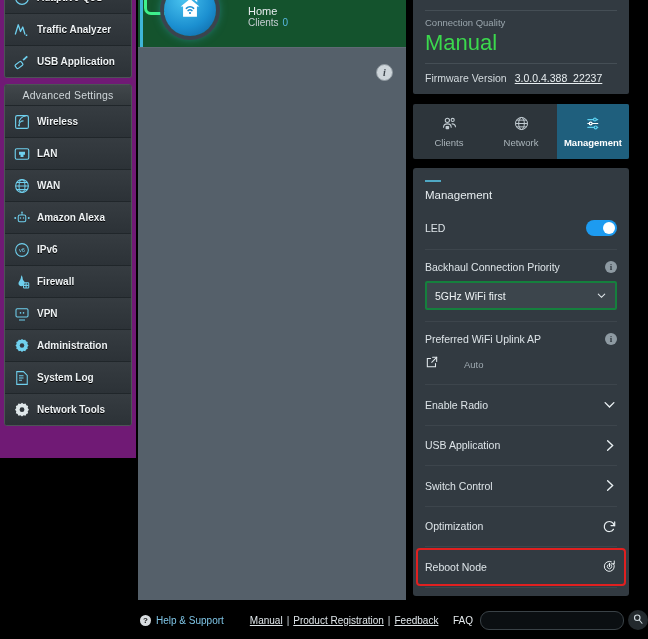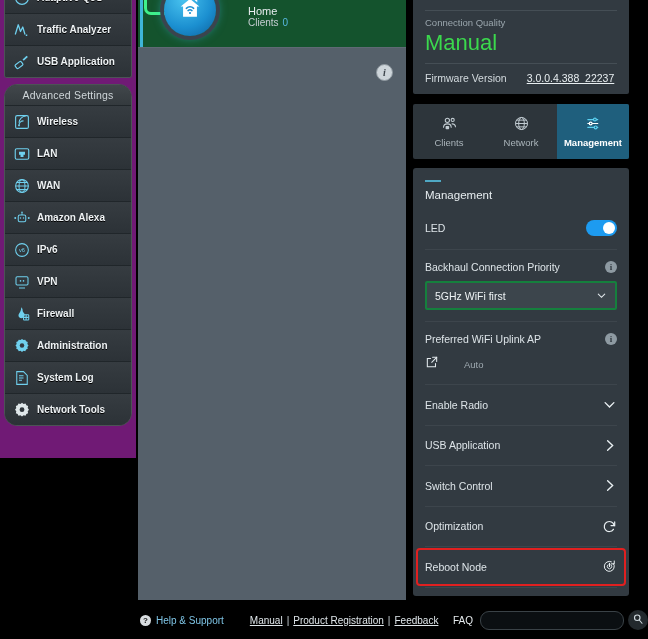--- a/index.html
+++ b/index.html
@@ -24,21 +24,21 @@
   #sidebar {
     position: absolute;
     left: 0; top: 0;
     width: 136px; height: 458px;
     background: #701a75;
     overflow: hidden;
   }
   .side-group {
     margin: 0 4px;
     border: 1px solid #4c5356;
-    border-radius: 13px;
+    border-radius: 3px;
     background: #2b3034;
     overflow: hidden;
   }
   .side-group.first {
     margin-top: -18px;
     border-top: none;
     border-radius: 0 0 3px 3px;
   }
   .side-group.second { margin-top: 6px; }
   .side-head {
@@ -153,21 +153,21 @@
     border-radius: 0 0 2px 2px;
   }
   .cq-label { font-size: 9.5px; color: #9aa6ad; padding-top: 6px; }
   .cq-value {
     font-size: 22px; color: #3bd94d;
     margin-top: 2px; margin-bottom: 7px;
     font-weight: normal;
   }
   .hr { height:1px; background:#454e55; }
   .fw-row {
-    display: flex; align-items: baseline; gap: 20px;
+    display: flex; align-items: baseline; gap: 8px;
     padding: 8px 0 10px;
     font-size: 10.5px; color: #d3dade;
   }
   .fw-val { color: #e8eef1; text-decoration: underline; }
 
   #tabbar {
     position: absolute;
     left: 4px; top: 96px;
     width: 216px; height: 55px;
     display: flex;
@@ -405,38 +405,38 @@
             <circle cx="12" cy="12" r="8.5"></circle>
             <text x="12" y="15" font-size="7.5" fill="#6fd0ee" stroke="none" text-anchor="middle" font-family="Liberation Sans, sans-serif">v6</text>
           </svg>
         </span>
         <span class="lbl">IPv6</span>
       </div>
 
       <div class="side-item">
         <span class="side-ico">
           <svg width="18" height="18" viewBox="0 0 24 24" fill="none" stroke="#6fd0ee" stroke-width="1.4">
+            <path d="M11 3 c3 3 1 5 3 7 c1.4 1.4 2 3 1.2 5 c-1 2.6 -4.6 3.4 -6.6 1.6 c-2 -1.8 -1.4 -4.4 0 -6 c1.6 -1.8 2.4 -5 2.4 -7.6 z" fill="#6fd0ee" stroke="none"></path>
+            <rect x="14" y="13" width="7" height="7" rx="1"></rect>
+            <path d="M14 16.5 h7 M17.5 13 v7"></path>
+          </svg>
+        </span>
+        <span class="lbl">Firewall</span>
+      </div>
+
+      <div class="side-item">
+        <span class="side-ico">
+          <svg width="18" height="18" viewBox="0 0 24 24" fill="none" stroke="#6fd0ee" stroke-width="1.4">
             <rect x="4" y="5" width="16" height="11" rx="1.6"></rect>
             <path d="M8 20 h8"></path>
             <circle cx="10" cy="10.5" r="1.1" fill="#6fd0ee" stroke="none"></circle>
               <circle cx="14" cy="10.5" r="1.1" fill="#6fd0ee" stroke="none"></circle>
           </svg>
         </span>
         <span class="lbl">VPN</span>
-      </div>
-
-      <div class="side-item">
-        <span class="side-ico">
-          <svg width="18" height="18" viewBox="0 0 24 24" fill="none" stroke="#6fd0ee" stroke-width="1.4">
-            <path d="M11 3 c3 3 1 5 3 7 c1.4 1.4 2 3 1.2 5 c-1 2.6 -4.6 3.4 -6.6 1.6 c-2 -1.8 -1.4 -4.4 0 -6 c1.6 -1.8 2.4 -5 2.4 -7.6 z" fill="#6fd0ee" stroke="none"></path>
-            <rect x="14" y="13" width="7" height="7" rx="1"></rect>
-            <path d="M14 16.5 h7 M17.5 13 v7"></path>
-          </svg>
-        </span>
-        <span class="lbl">Firewall</span>
       </div>
 
       <div class="side-item">
         <span class="side-ico">
           <svg width="18" height="18" viewBox="0 0 24 24" fill="none" stroke="#6fd0ee" stroke-width="1.4">
             <path d="M12 2.5 l2 1.6 2.4 -.6 1 2.3 2.3 1 -.6 2.4 1.6 2 -1.6 2 .6 2.4 -2.3 1 -1 2.3 -2.4 -.6 -2 1.6 -2 -1.6 -2.4 .6 -1 -2.3 -2.3 -1 .6 -2.4 -1.6 -2 1.6 -2 -.6 -2.4 2.3 -1 1 -2.3 2.4 .6 z" fill="#6fd0ee" stroke="none"></path>
             <circle cx="12" cy="11.2" r="3" fill="#323a41" stroke="none"></circle>
           </svg>
         </span>
         <span class="lbl">Administration</span>

